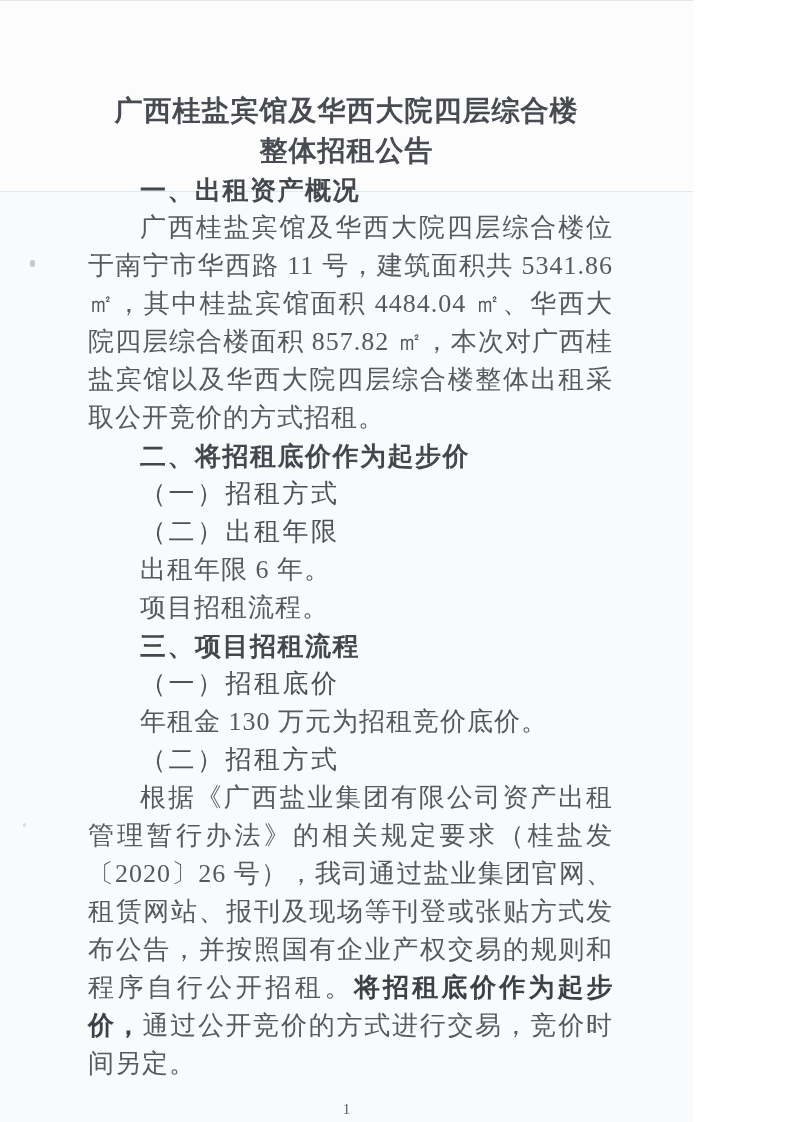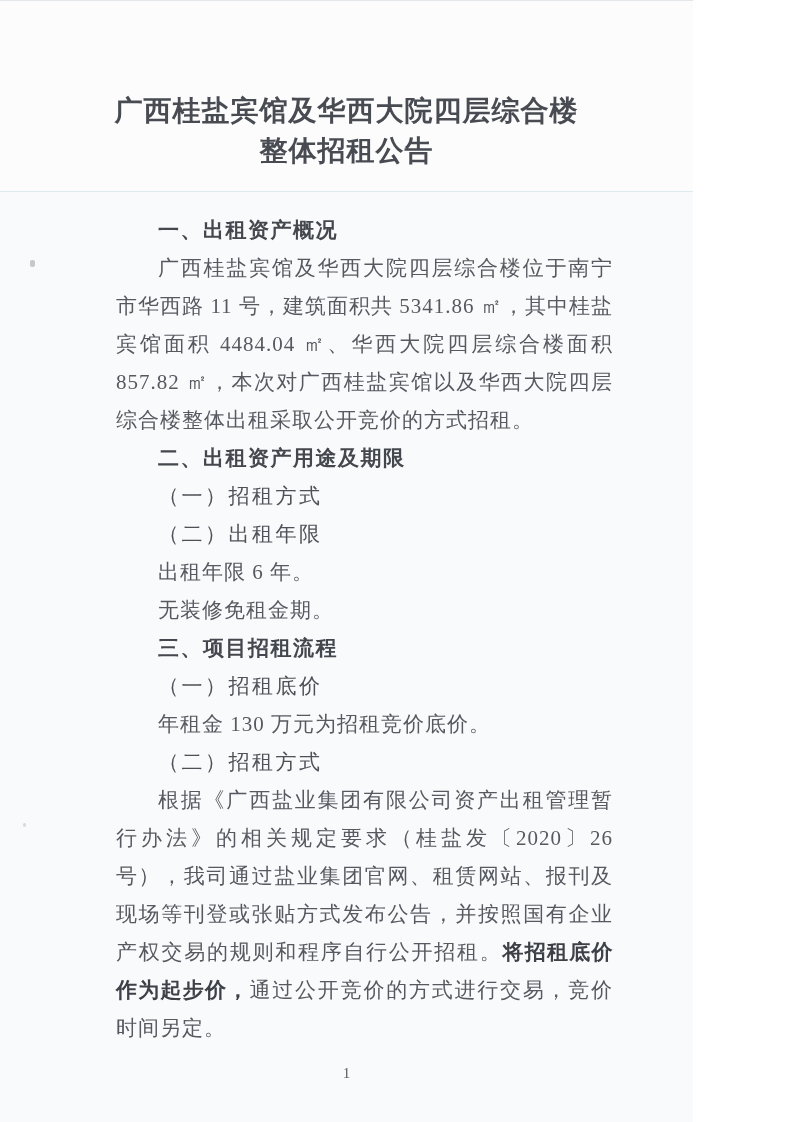--- a/index.html
+++ b/index.html
@@ -61,23 +61,22 @@
     font-family: "Liberation Sans", "DejaVu Sans", sans-serif;
     font-weight: 700;
     font-size: 28px;
     line-height: 40px;
     color: #484c52;
     letter-spacing: 1px;
   }
 
   .content {
     position: relative;
-    margin-top: 40px;
-    padding: 0 80px 0 116px;
-    font-size: 21px;
+    padding: 0 80px 0 88px;
+    font-size: 26px;
     line-height: 38px;
     letter-spacing: 1px;
   }
 
   .section-heading {
     font-family: "Liberation Sans", "DejaVu Sans", sans-serif;
     font-weight: 700;
     color: #44484e;
     text-indent: 2em;
     letter-spacing: 1.5px;
@@ -130,28 +129,28 @@
   <div class="title-block">
     <div>广西桂盐宾馆及华西大院四层综合楼</div>
     <div>整体招租公告</div>
   </div>
 
   <div class="content">
 
     <div class="section-heading">一、出租资产概况</div>
     <p class="paragraph">广西桂盐宾馆及华西大院四层综合楼位于南宁市华西路 11 号，建筑面积共 5341.86 ㎡，其中桂盐宾馆面积 4484.04 ㎡、华西大院四层综合楼面积 857.82 ㎡，本次对广西桂盐宾馆以及华西大院四层综合楼整体出租采取公开竞价的方式招租。</p>
 
-    <div class="section-heading">二、出租资产用途及期限</div>
+    <div class="section-heading">二、将招租底价作为起步价</div>
 
     <div class="sub-heading">（一）招租方式</div>
 
     <div class="sub-heading">（二）出租年限</div>
     <div class="body-line">出租年限 6 年。</div>
 
-    <div class="body-line">无装修免租金期。</div>
+    <div class="body-line">项目招租流程。</div>
 
     <div class="section-heading">三、项目招租流程</div>
 
     <div class="sub-heading">（一）招租底价</div>
     <div class="body-line">年租金 130 万元为招租竞价底价。</div>
 
     <div class="sub-heading">（二）招租方式</div>
     <p class="paragraph"><span>根据《广西盐业集团有限公司资产出租管理暂行办法》的相关规定要求（桂盐发〔2020〕26 号），我司通过盐业集团官网、租赁网站、报刊及现场等刊登或张贴方式发布公告，并按照国有企业产权交易的规则和程序自行公开招租。</span><span class="emphasis-span">将招租底价作为起步价，</span><span>通过公开竞价的方式进行交易，竞价时间另定。</span></p>
 
   </div>

